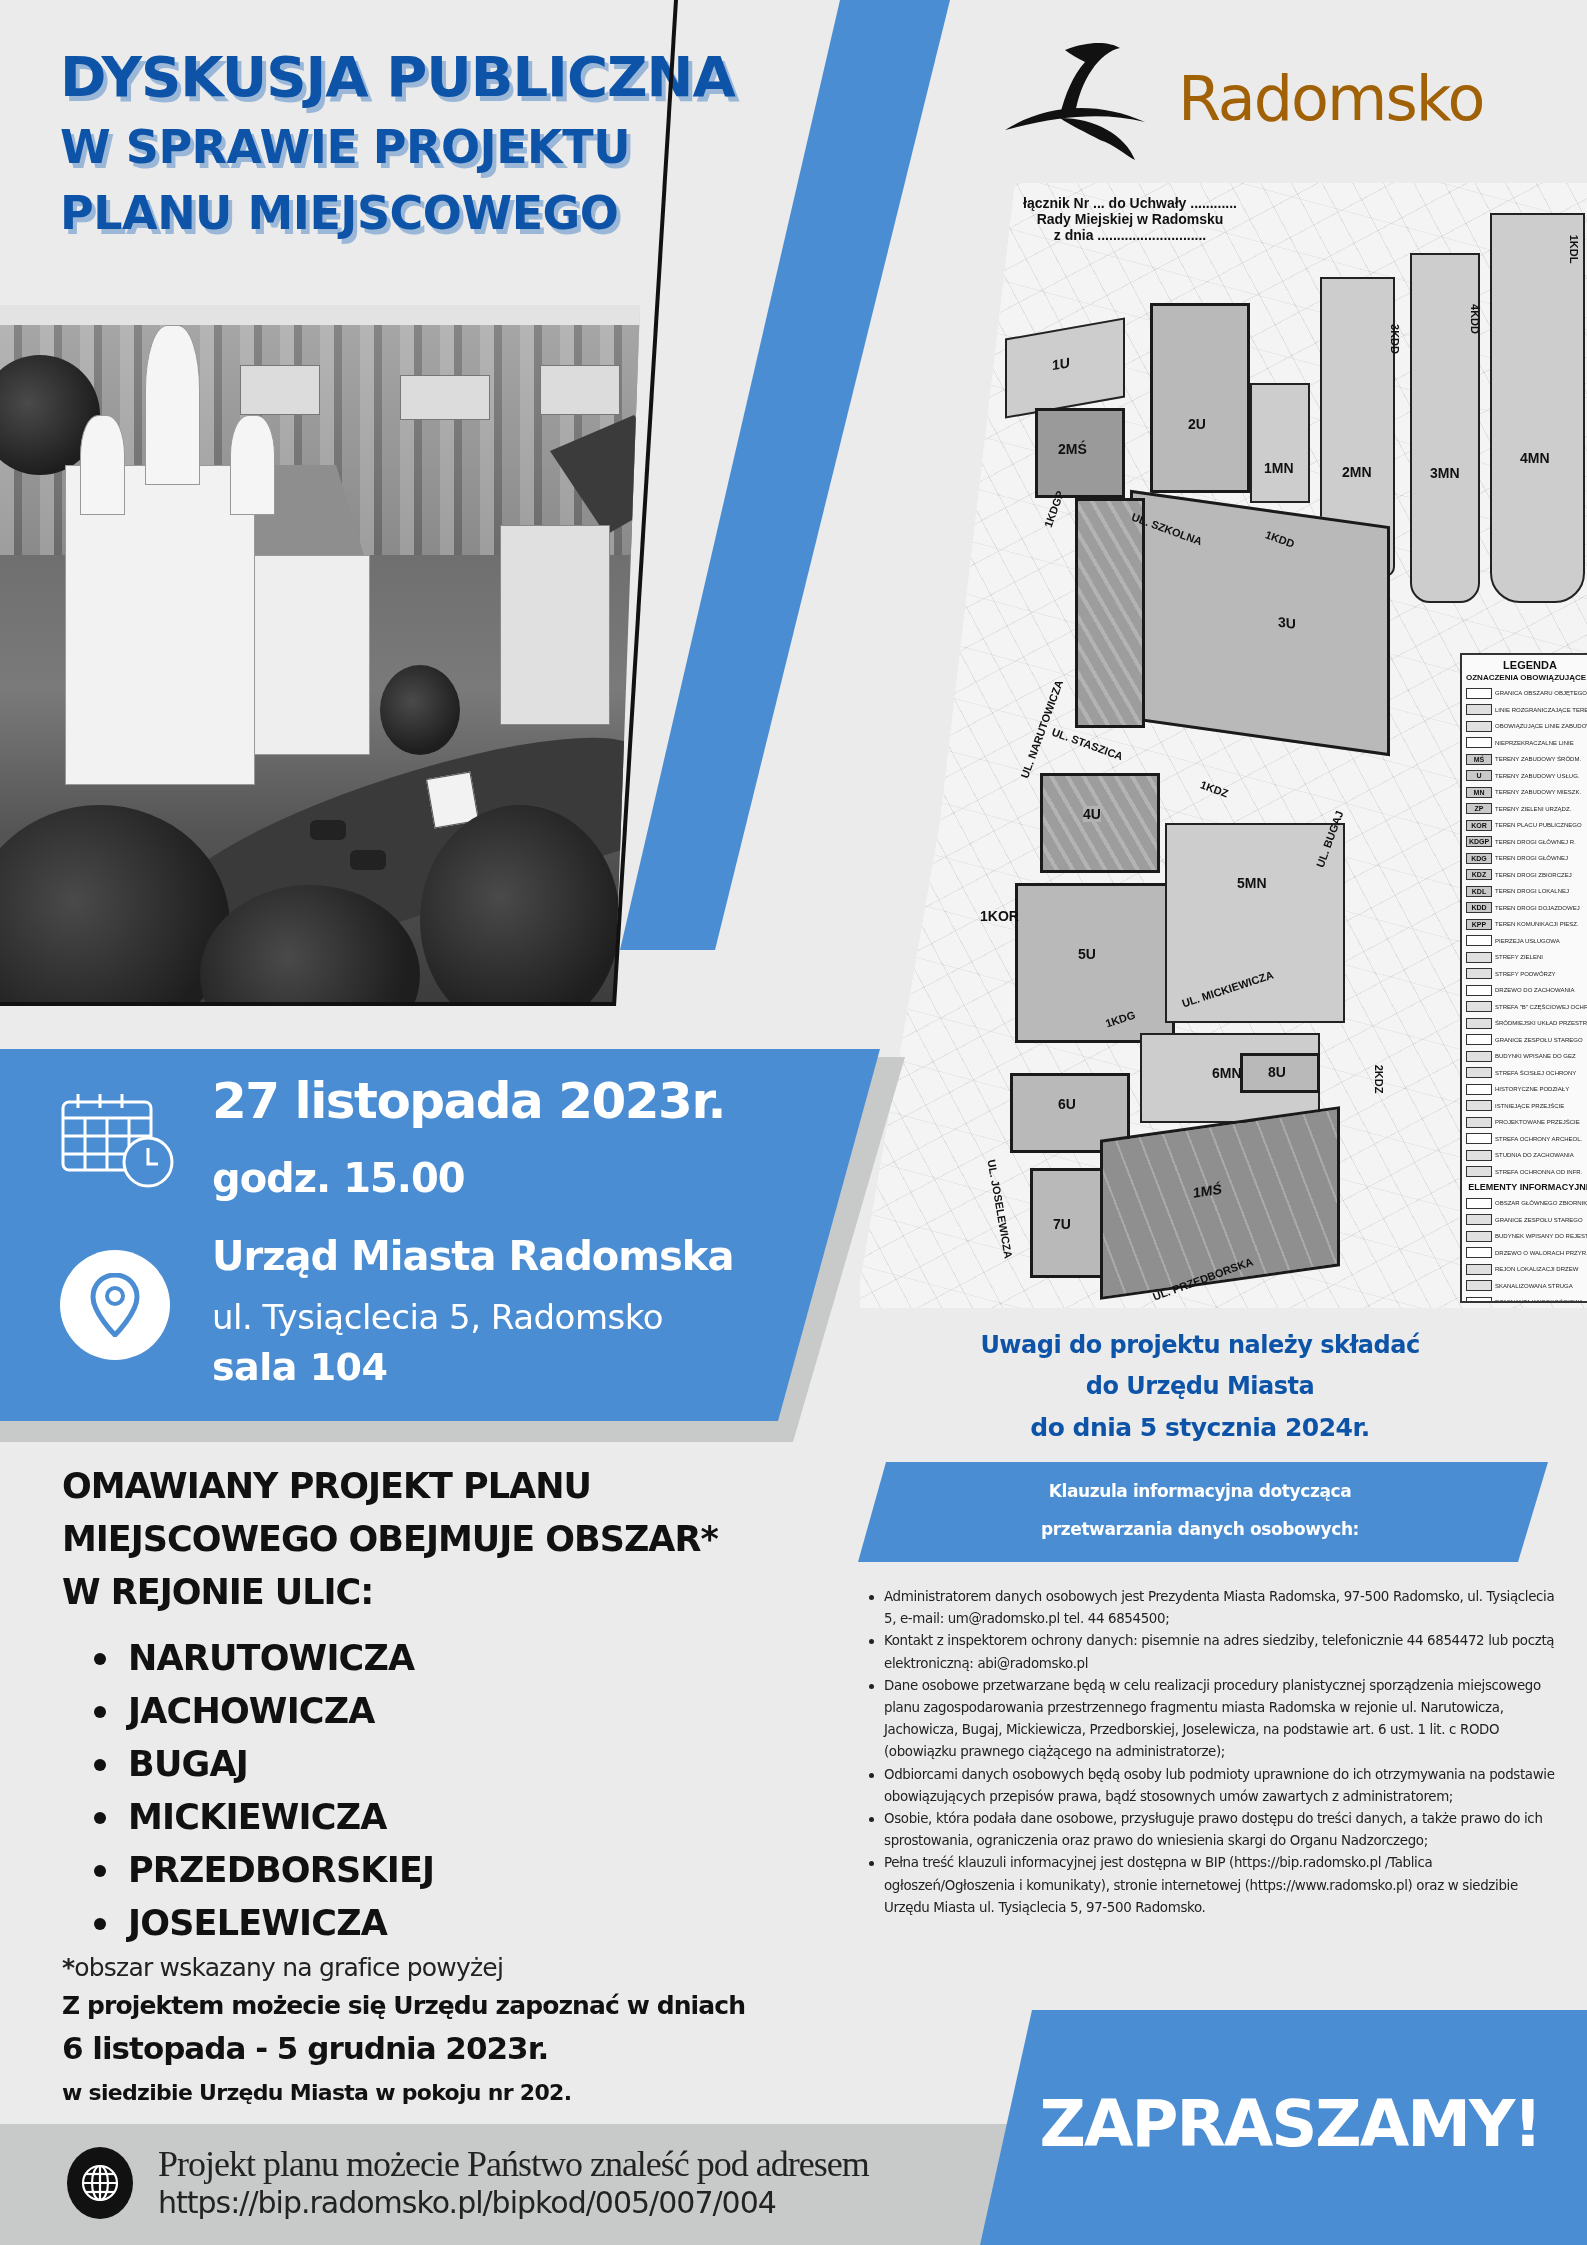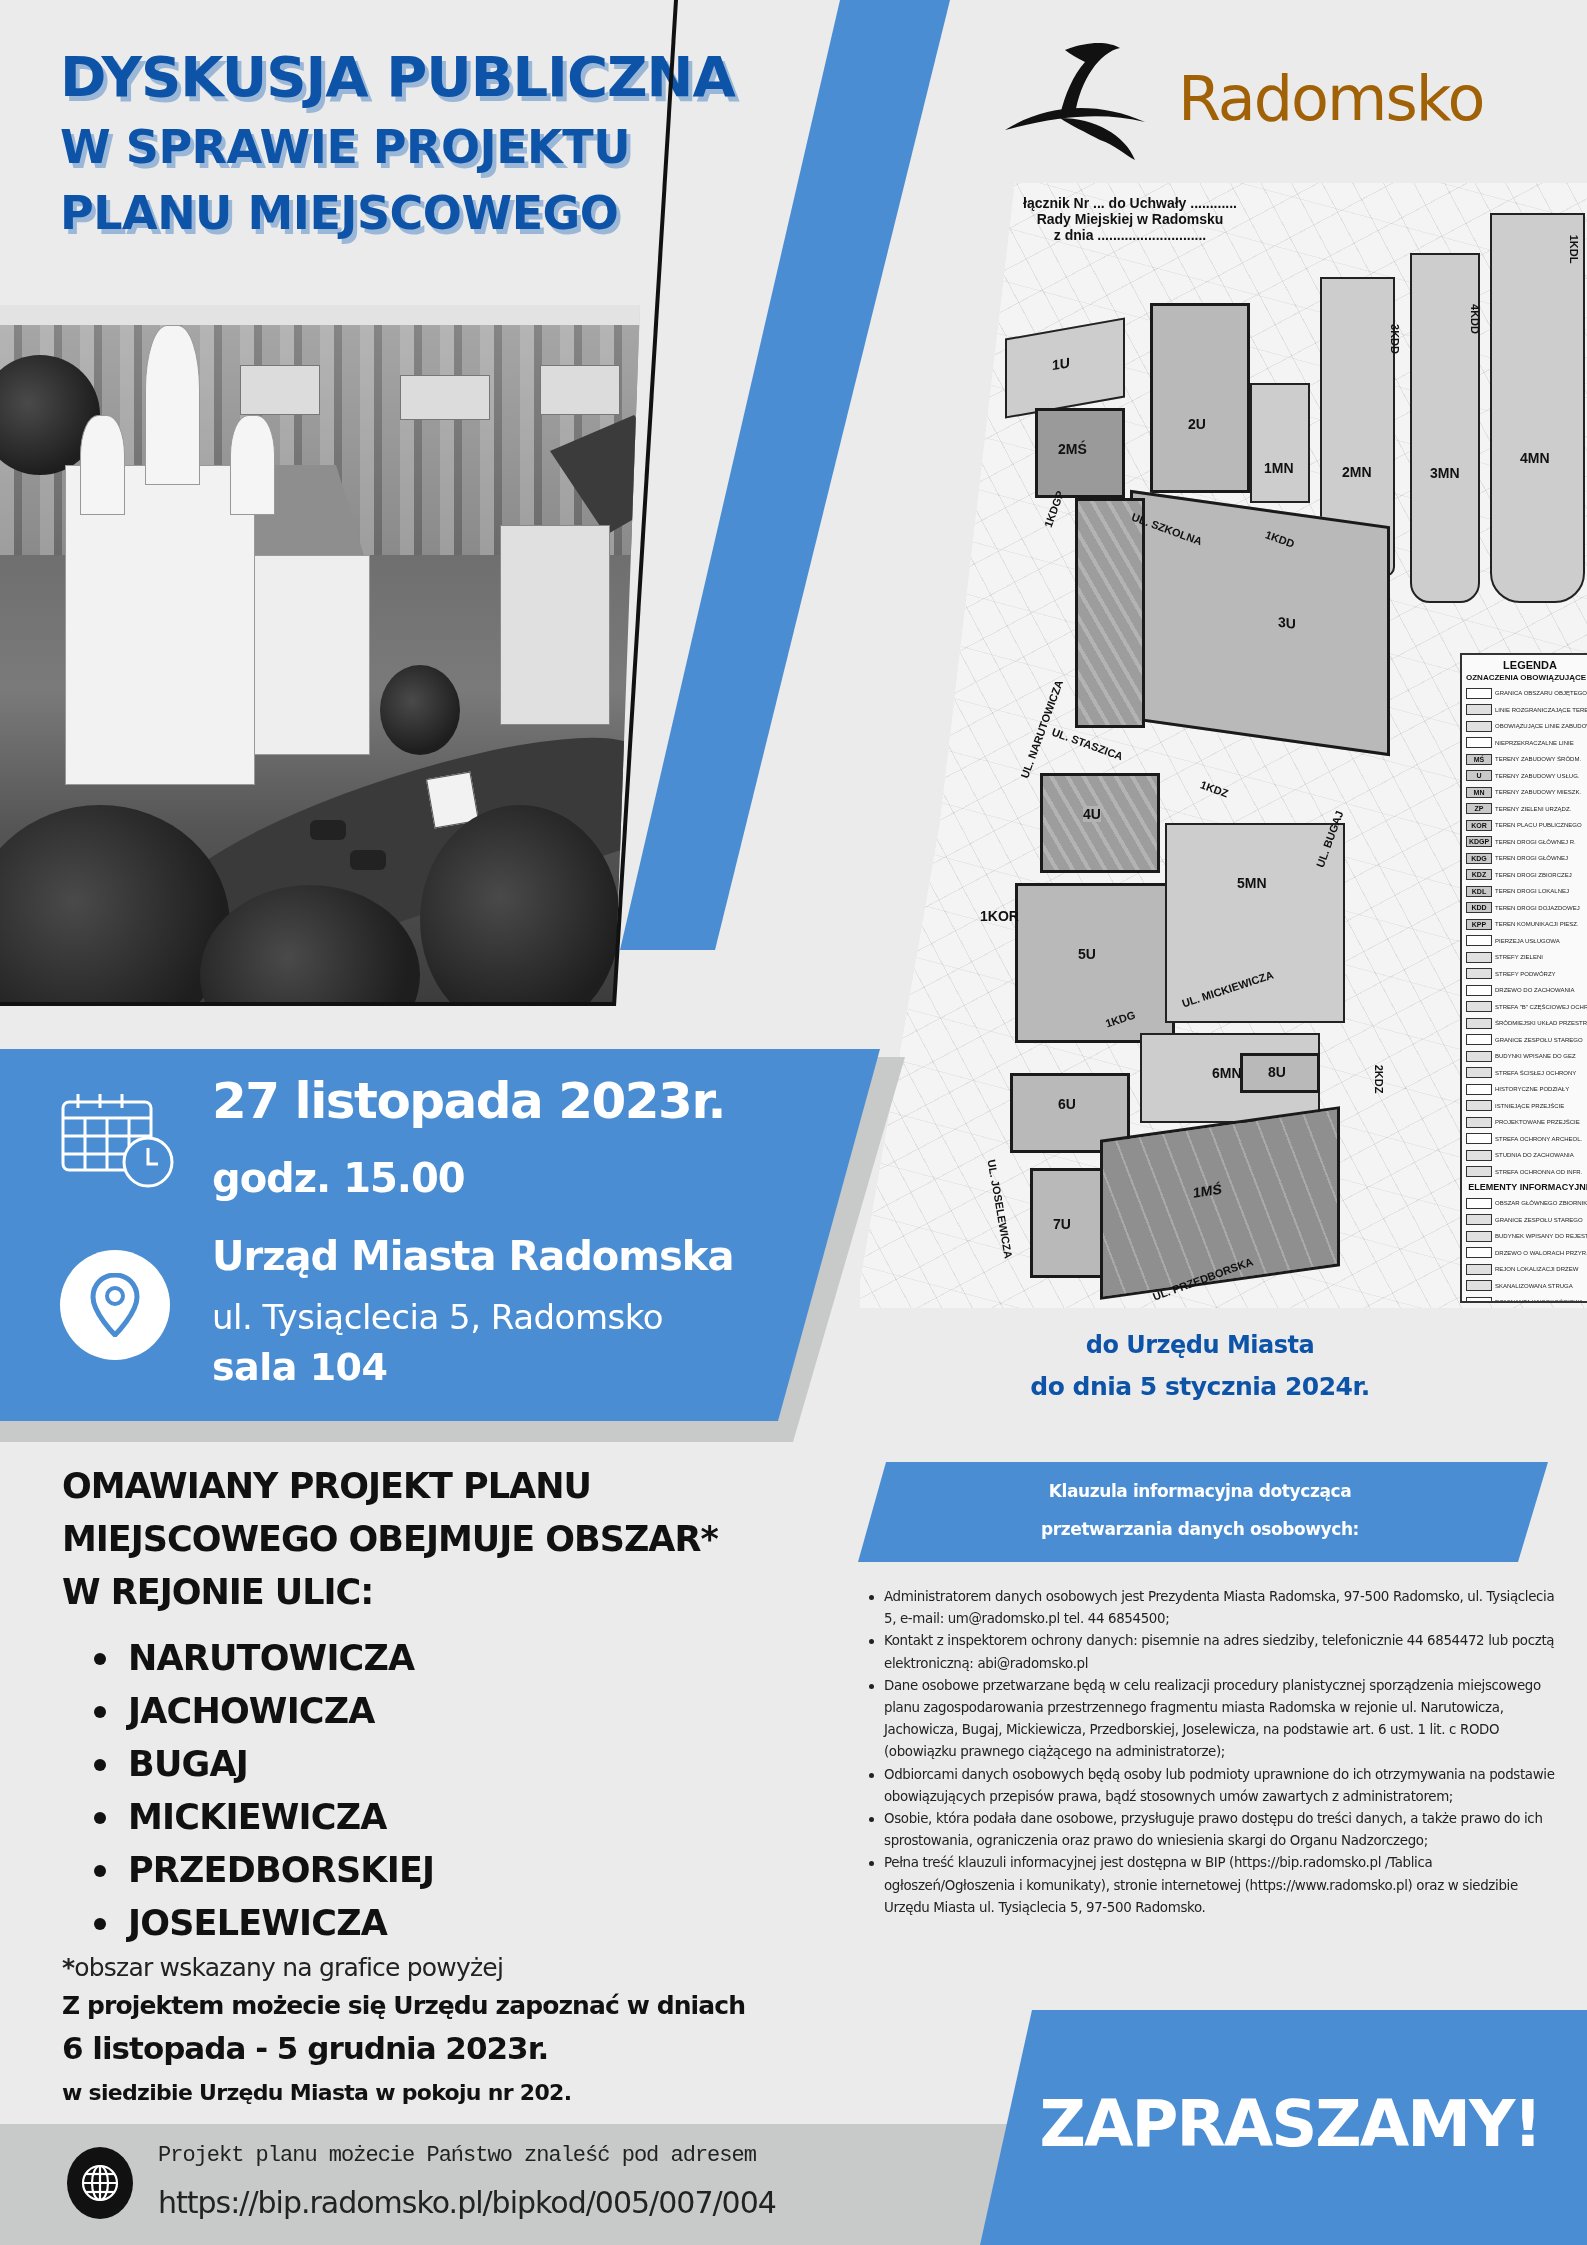--- a/index.html
+++ b/index.html
@@ -109,21 +109,21 @@
   .streets li::before { content: ""; position: absolute; left: 4px; top: 21px; width: 12px; height: 12px; border-radius: 50%; background: #111; }
   .note { left: 62px; top: 1953px; font-family: "DejaVu Sans", sans-serif; font-size: 25px; color: #222; letter-spacing: -0.8px; white-space: nowrap; }
   .note b { font-weight: bold; }
   .zapoz1 { left: 62px; top: 1991px; font-family: "DejaVu Sans", sans-serif; font-weight: bold; font-size: 25px; color: #111; letter-spacing: -0.9px; white-space: nowrap; }
   .zapoz2 { left: 62px; top: 2030px; font-family: "DejaVu Sans", sans-serif; font-weight: bold; font-size: 31px; color: #111; letter-spacing: -1px; white-space: nowrap; }
   .zapoz3 { left: 62px; top: 2080px; font-family: "DejaVu Sans", sans-serif; font-weight: bold; font-size: 22px; color: #111; letter-spacing: -0.7px; white-space: nowrap; }
 
   
   .footer-gray { left: 0; top: 2124px; width: 1050px; height: 121px; background: #c8c9c9; }
   .globe-icon { left: 67px; top: 2147px; width: 66px; height: 72px; background: #111; border-radius: 50%; display: flex; align-items: center; justify-content: center; }
-  .footer-l1 { left: 158px; top: 2143px; font-family: Liberation Mono, monospace; font-size: 22px; color: #222; letter-spacing: -1px; white-space: nowrap; }
+  .footer-l1 { left: 158px; top: 2143px; font-family: Liberation Serif, serif; font-size: 36px; color: #222; letter-spacing: -1px; white-space: nowrap; }
   .footer-l2 { left: 158px; top: 2185px; font-family: "DejaVu Sans", sans-serif; font-size: 30px; color: #222; letter-spacing: -1px; white-space: nowrap; }
 
   .zap-box { left: 980px; top: 2010px; width: 607px; height: 235px; background: #4a8dd2;
     clip-path: polygon(52px 0, 607px 0, 607px 235px, 0 235px); }
   .zap-text { left: 1020px; top: 2087px; width: 540px; text-align: center; font-family: "DejaVu Sans", sans-serif; font-weight: bold; font-size: 64px; color: #fff; letter-spacing: -2px; white-space: nowrap; }
 </style>
 </head>
 <body>
 
 <div class="abs title">
@@ -435,20 +435,21 @@
   </svg>
 </div>
 
 <div class="abs info-date">27 listopada 2023r.</div>
 <div class="abs info-time">godz. 15.00</div>
 <div class="abs info-place">Urząd Miasta Radomska</div>
 <div class="abs info-addr">ul. Tysiąclecia 5, Radomsko</div>
 <div class="abs info-room">sala 104</div>
 
 <div class="abs uwagi">
+  <div>Uwagi do projektu należy składać</div>
   <div>do Urzędu Miasta</div>
   <div class="big">do dnia 5 stycznia 2024r.</div>
 </div>
 
 <div class="abs klauzula-box"></div>
 <div class="abs klauzula-text">
   <div>Klauzula informacyjna dotycząca</div>
   <div>przetwarzania danych osobowych:</div>
 </div>
 <div class="abs gdpr">

